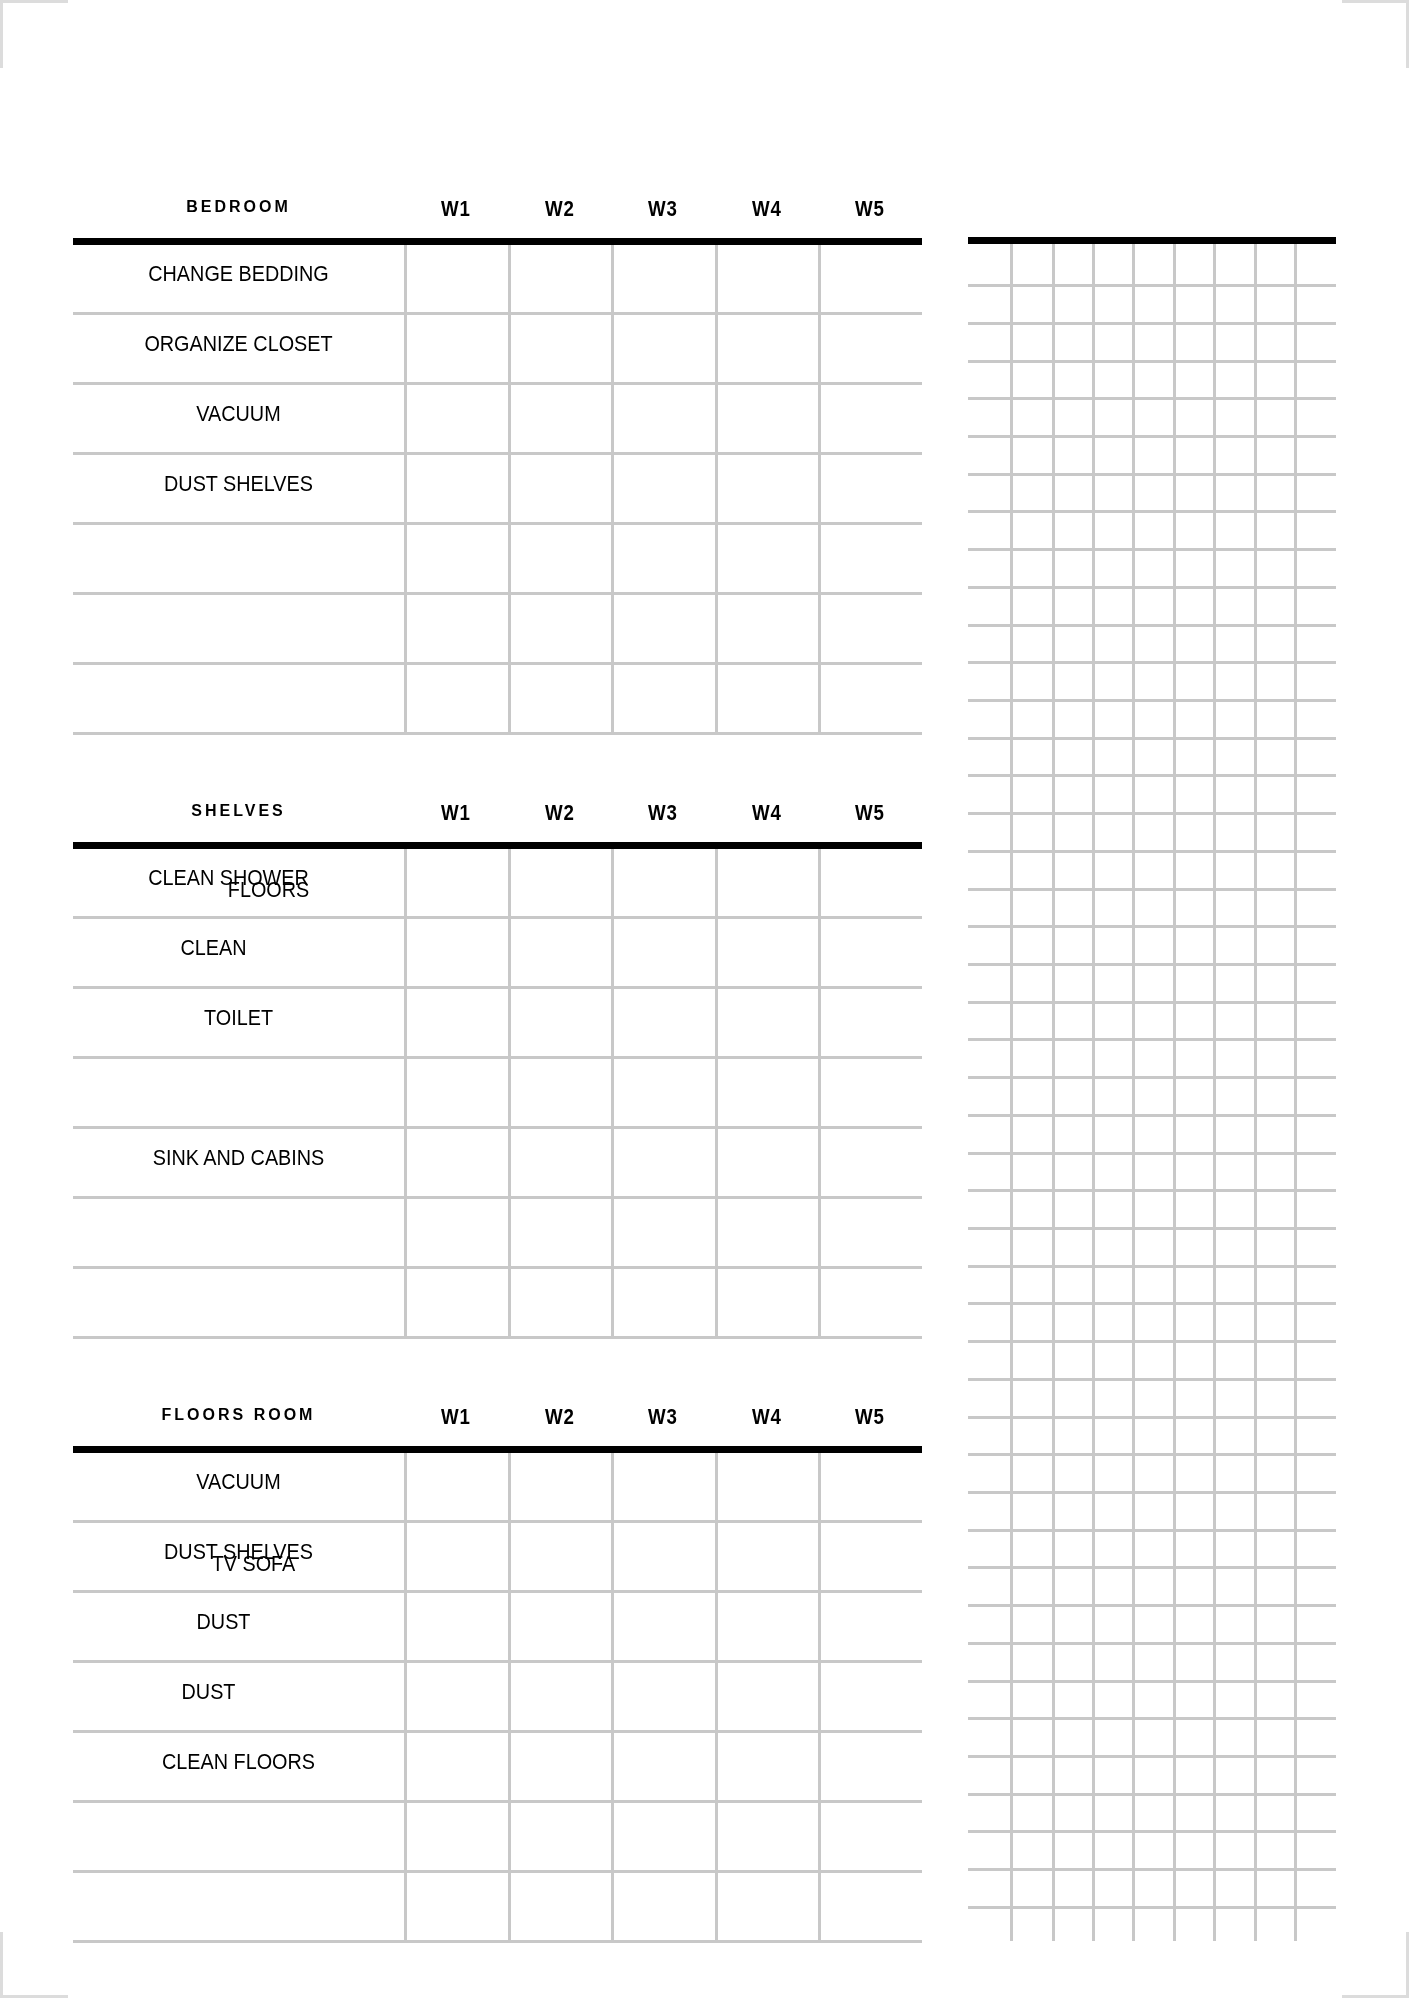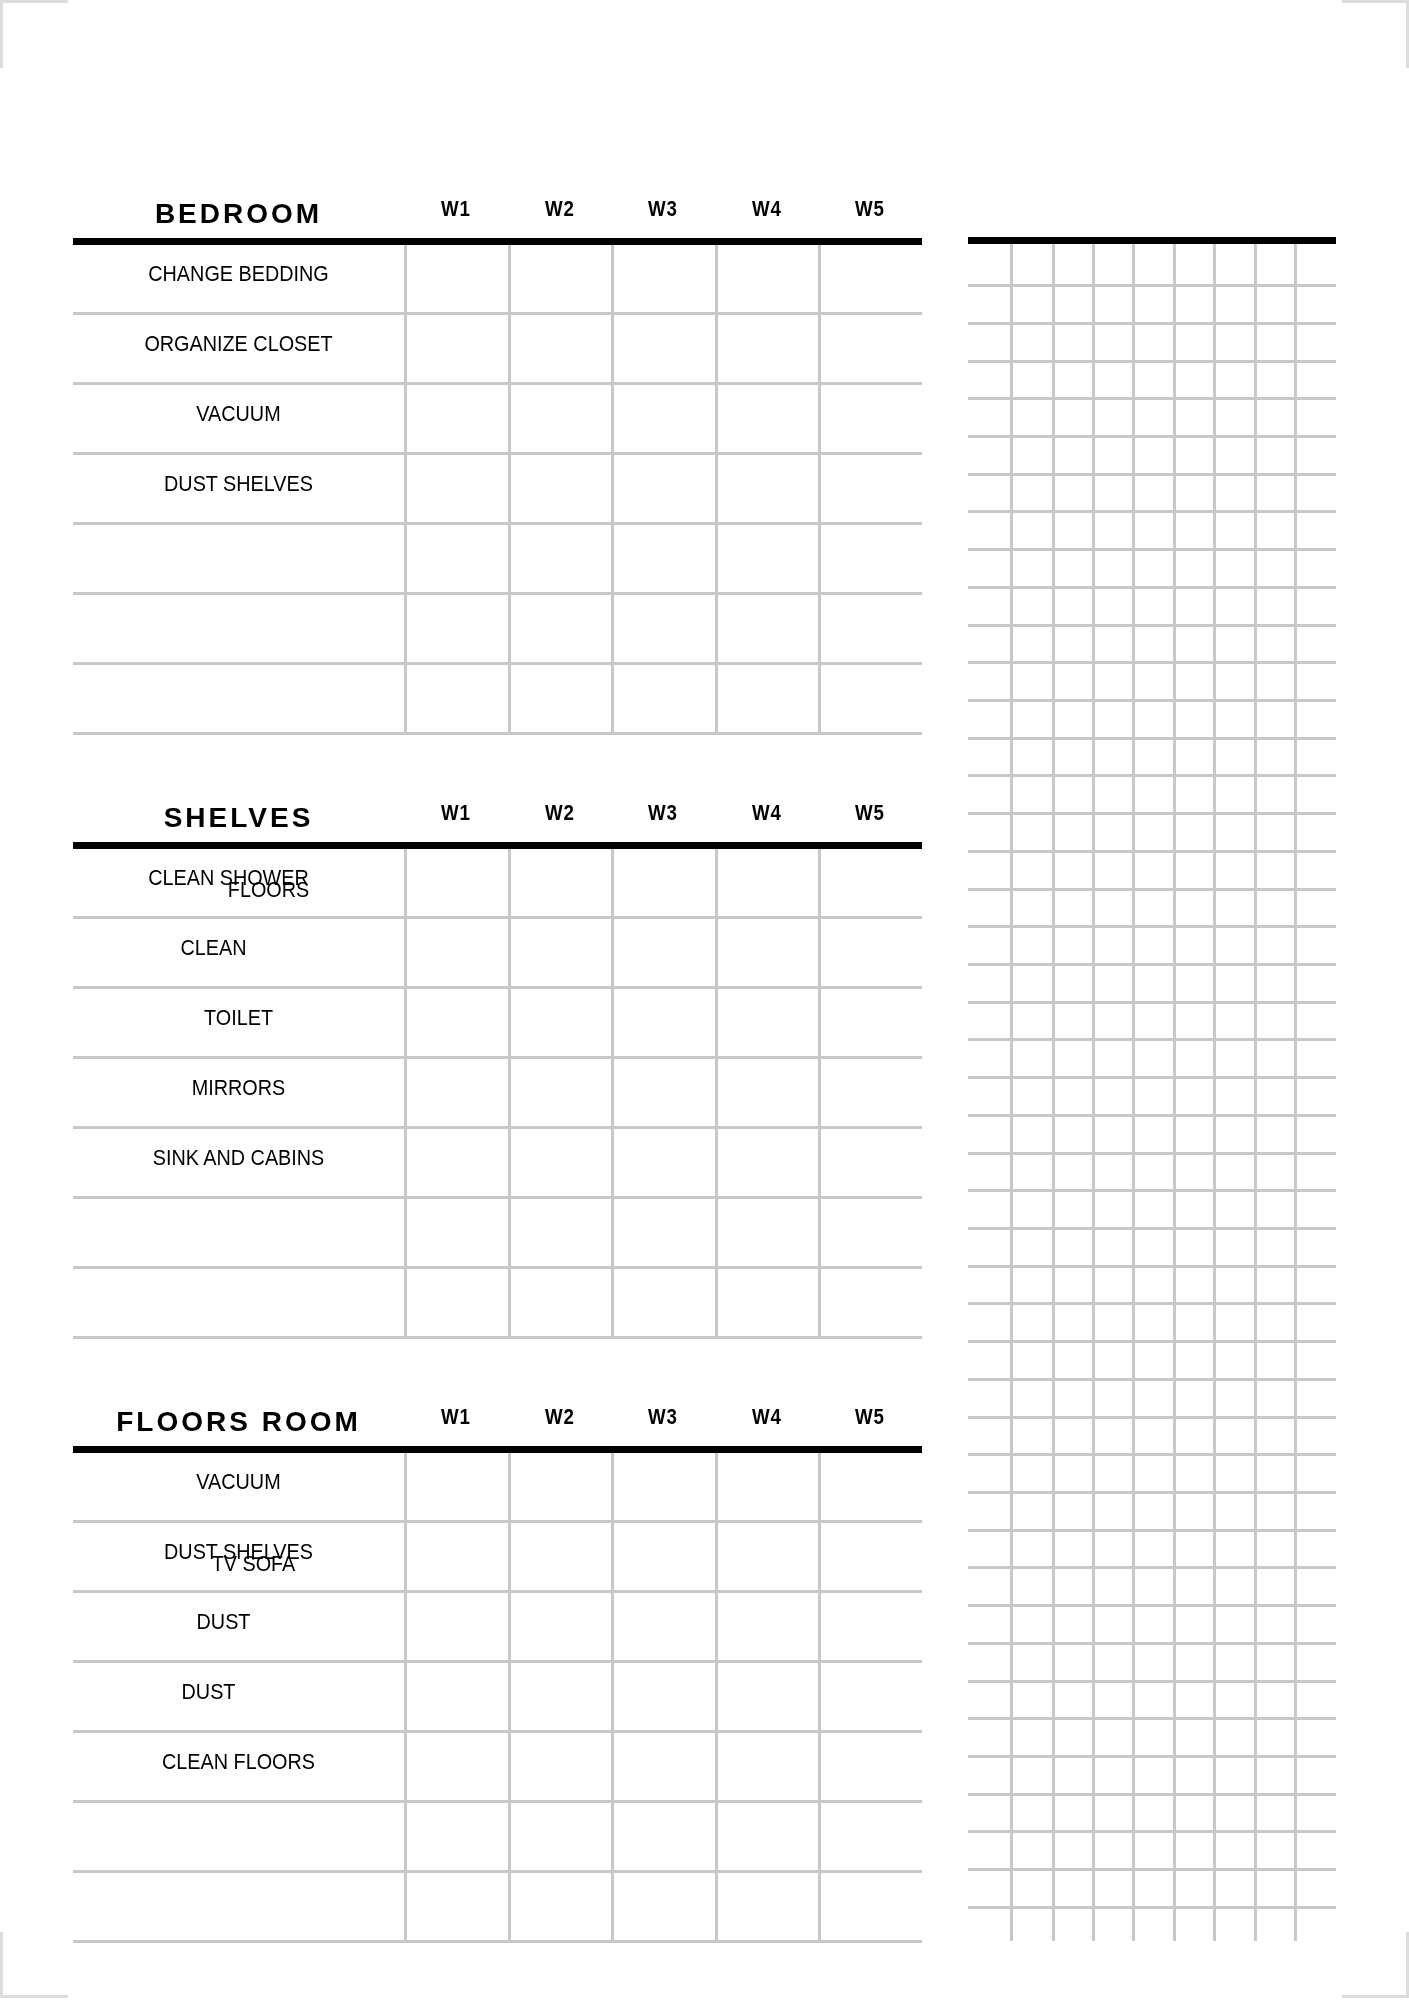--- a/index.html
+++ b/index.html
@@ -2,21 +2,21 @@
 <html><head>
   <meta charset="utf-8">
   <style>
     html, body { margin: 0; padding: 0; background: #ffffff; }
     body { width: 1409px; height: 2000px; position: relative; overflow: hidden;
            font-family: "Liberation Sans", sans-serif; color: #000; }
     .corner { position: absolute; background: #dcdcdc; }
     .section { position: absolute; left: 73px; width: 849px; }
     .sec-header { position: absolute; left: 0; top: 0; width: 849px; height: 40px; }
     .sec-title { position: absolute; left: 0; width: 331px; top: 8px; text-align: center;
-                 font-size: 28px; font-weight: bold; letter-spacing: 3px; }
+                 font-size: 16px; font-weight: bold; letter-spacing: 3px; }
     .week-label { position: absolute; top: 6px; width: 103.6px; text-align: center;
                   font-size: 22px; font-weight: bold; letter-spacing: 1px; transform: scaleX(0.85); }
     .thick { position: absolute; left: 0; height: 7px; background: #000; }
     .row { position: absolute; left: 0; width: 849px; height: 70px; border-bottom: 3px solid #c8c8c8; box-sizing: border-box; }
     .task { position: absolute; left: 0; top: 0; width: 331px; height: 67px; text-align: center;
             font-size: 22px; font-weight: normal; line-height: 1; }
     .task .l1 { position: absolute; left: 0; right: 0; top: 18px; transform: scaleX(0.9); }
     .task .l2 { position: absolute; left: 0; right: 0; top: 32px; transform: scaleX(0.9); }
     .cell { position: absolute; top: 0; width: 103.6px; height: 67px; border-left: 3px solid #c8c8c8; box-sizing: border-box; }
     .cell.cb { cursor: pointer; }
@@ -166,24 +166,20 @@
           <span class="l1">TOILET</span>
           <span class="l2"></span>
         </div>
       <div class="cell cb" style="left:331px;"></div>
         <div class="cell cb" style="left:434.6px;"></div>
         <div class="cell cb" style="left:538.2px;"></div>
         <div class="cell cb" style="left:641.8px;"></div>
         <div class="cell cb" style="left:745.4px;"></div>
     </div>
     <div class="row" style="top:210px;">
-      <div class="task">
-          <span class="l1">MIRRORS</span>
-          <span class="l2"></span>
-        </div>
       <div class="cell cb" style="left:331px;"></div>
         <div class="cell cb" style="left:434.6px;"></div>
         <div class="cell cb" style="left:538.2px;"></div>
         <div class="cell cb" style="left:641.8px;"></div>
         <div class="cell cb" style="left:745.4px;"></div>
     </div>
     <div class="row" style="top:280px;">
       <div class="task">
           <span class="l1">SINK AND CABINS</span>
           <span class="l2"></span>

